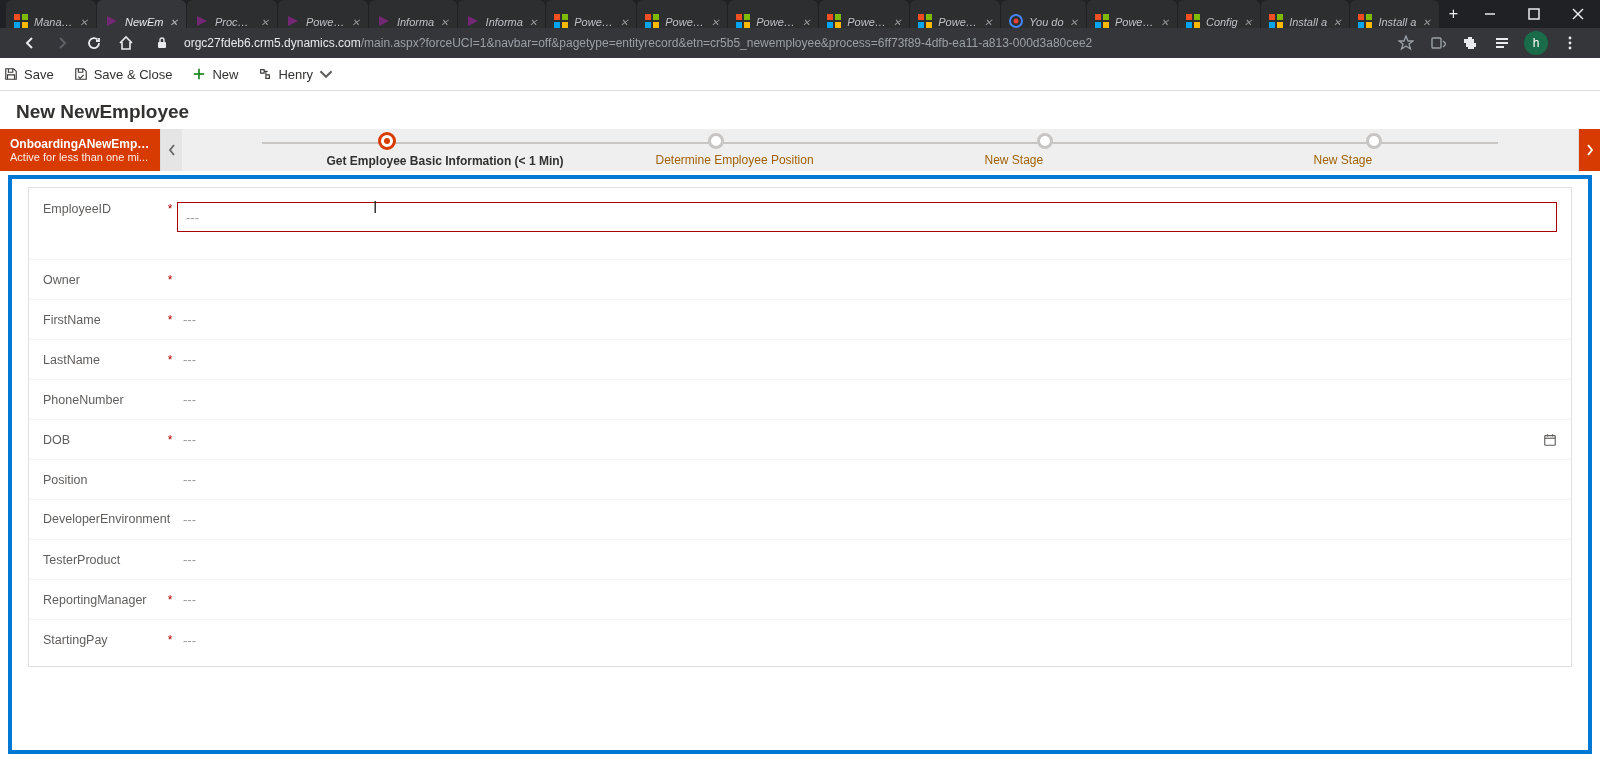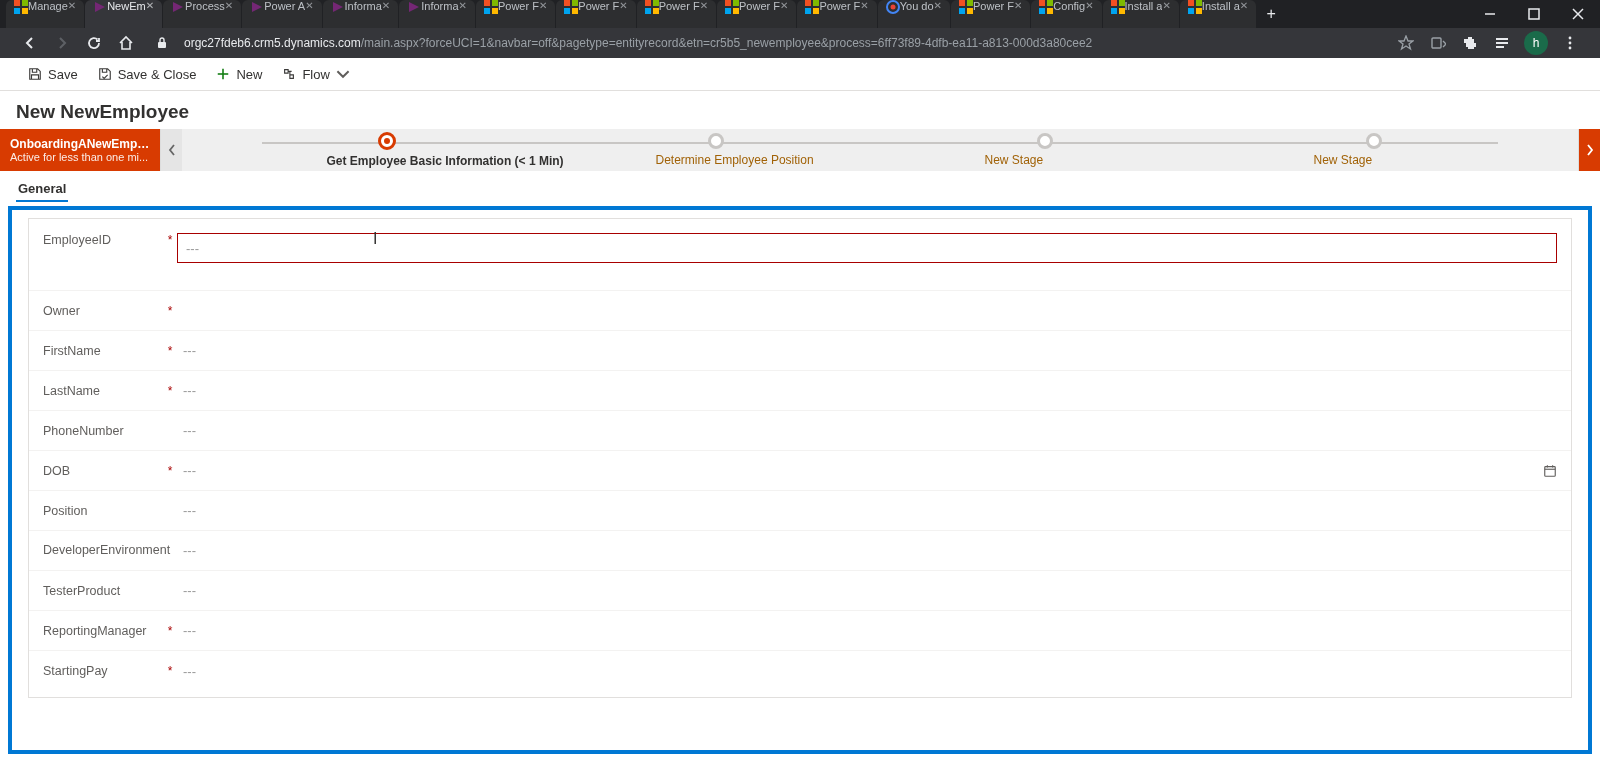--- a/index.html
+++ b/index.html
@@ -17,29 +17,31 @@
   .tabstrip {
     height: 28px;
     background: #202124;
     display: flex;
     align-items: stretch;
     padding-left: 6px;
     gap: 1px;
   }
   .tab {
     display: flex;
-    align-items: flex-start;
+    align-items: flex-end;
+    gap: 6px;
     padding: 0 8px;
     min-width: 70px;
     max-width: 90px;
     background: #2d2e30;
     color: #bdc1c6;
     font-size: 11px;
     border-radius: 6px 6px 0 0;
     position: relative;
+    font-style: italic;
   }
   .tab.active { background: #35363a; color: #e8eaed; }
   .tab .favicon { width: 14px; height: 14px; flex-shrink: 0; display:flex;align-items:center;justify-content:center;}
   .tab .title {
     white-space: nowrap; overflow: hidden; text-overflow: ellipsis;
     flex: 1;
   }
   .tab .close { font-size: 10px; opacity: .7; flex-shrink:0;}
   .tab-new {
     width: 28px; display:flex;align-items:center;justify-content:center;
@@ -67,21 +69,21 @@
     height: calc(100% - 58px);
     display:flex; flex-direction:column;
     position: relative;
   }
 
   
   .cmdbar {
     height: 33px;
     border-bottom: 1px solid #e1dfdd;
     display:flex; align-items:center;
-    padding: 0 28px;
+    padding: 0 4px;
     gap: 20px;
     font-size: 13px;
   }
   .cmd { display:flex; align-items:center; gap:6px; color:#323130; cursor:pointer; }
   .cmd svg { width:14px;height:14px; }
 
   
   .pagetitle {
     padding: 10px 16px 6px 16px;
     font-size: 19px;
@@ -506,21 +508,21 @@
       <svg viewBox="0 0 16 16">
           <line x1="8" y1="2" x2="8" y2="14" stroke="#107c10" stroke-width="1.8"></line>
           <line x1="2" y1="8" x2="14" y2="8" stroke="#107c10" stroke-width="1.8"></line>
         </svg>
       <span>New</span>
     </div>
     <div class="cmd">
       <svg viewBox="0 0 16 16">
           <path d="M3 3h4v4H3z M9 9h4v4H9z M7 5h4 M9 5v4" fill="none" stroke="#3b3a39" stroke-width="1.3"></path>
         </svg>
-      <span>Flow</span>
+      <span>Henry</span>
       <svg width="10" height="10" viewBox="0 0 10 10">
           <path d="M1 3 L5 7 L9 3" fill="none" stroke="#605e5c" stroke-width="1.4"></path>
         </svg>
     </div>
   </div>
 
   <div class="pagetitle">New NewEmployee</div>
 
   <div class="bpf">
     <div class="bpf-tag">
@@ -551,23 +553,20 @@
         <div class="label">New Stage</div>
       </div>
     </div>
     <div class="bpf-arrow right">
       <svg width="10" height="14" viewBox="0 0 10 14">
           <path d="M3 2 L7 7 L3 12" fill="none" stroke="#fff" stroke-width="1.8"></path>
         </svg>
     </div>
   </div>
 
-  <div class="formtabs">
-    <div class="tab-btn active">General</div>
-  </div>
 
   <div class="blueframe">
     <div class="formbody">
       <div class="formbody-inner">
 
         <div class="row tall">
           <div class="label">EmployeeID</div>
           <div class="req">*</div>
           <div class="employeeid-field">
             <div class="employeeid-input">

